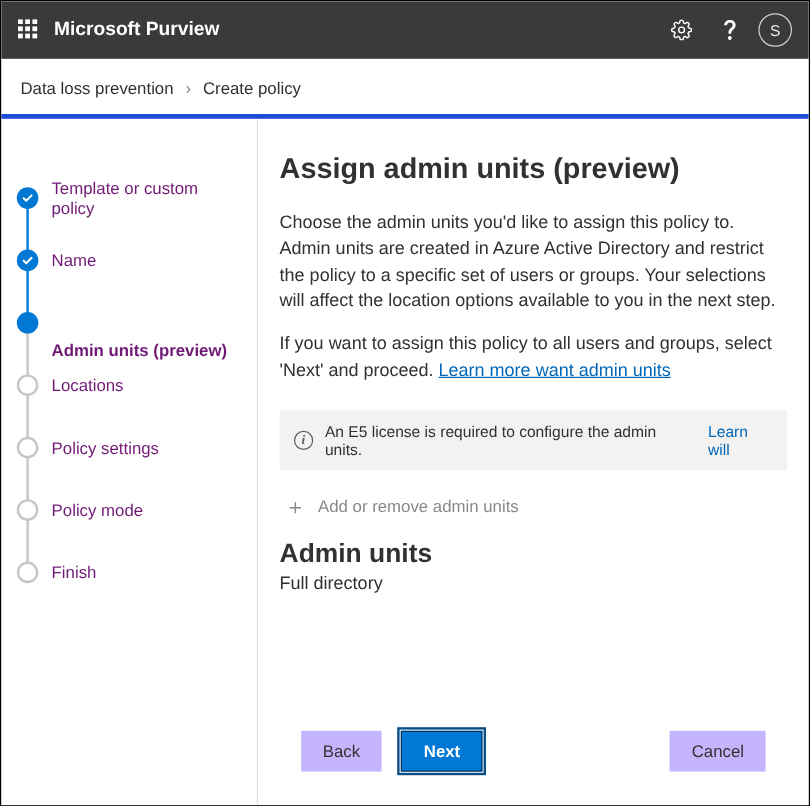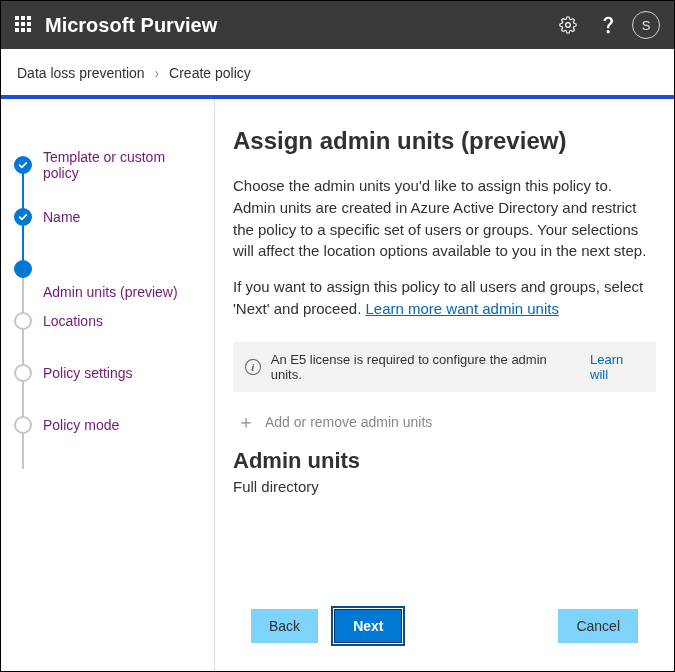--- a/index.html
+++ b/index.html
@@ -3,62 +3,62 @@
 <meta charset="utf-8">
 <style>
   * { box-sizing: border-box; margin: 0; padding: 0; }
   html, body { width: 675px; height: 672px; font-family: "Segoe UI", Arial, sans-serif; color: #323130; background: #fff; }
   .frame { width: 675px; height: 672px; border: 1px solid #000; display: flex; flex-direction: column; overflow: hidden; }
 
   
   .topbar { background: #3b3a39; color: #fff; height: 48px; display: flex; align-items: center; padding: 0 14px; }
   .waffle { width: 18px; height: 18px; display: grid; grid-template-columns: repeat(3,4px); grid-template-rows: repeat(3,4px); gap: 2px; margin-right: 12px; overflow: hidden;}
   .waffle span { background: #fff; width: 4px; height: 4px; }
-  .brand { font-size: 20px; font-weight: 600; flex: 1; }
+  .brand { font-size: 16px; font-weight: 600; flex: 1; }
   .topbar .icon-btn { width: 40px; height: 48px; display: flex; align-items: center; justify-content: center; color: #fff; cursor: pointer; }
   .avatar { width: 28px; height: 28px; border-radius: 50%; border: 1.5px solid #d0d0d0; display: flex; align-items: center; justify-content: center; font-size: 13px; font-weight: 400; color: #e8e8e8; margin-left: 4px; cursor: pointer;}
 
   
   .breadcrumb { padding: 16px 16px 14px; font-size: 14px; color: #323130; border-bottom: 4px solid #1d4ed8;}
   .breadcrumb .sep { color: #888; margin: 0 6px; }
 
   
   .body { flex: 1; display: flex; overflow: hidden; }
   .sidebar { width: 214px; border-right: 1px solid #e1dfdd; padding: 40px 10px 10px 10px; position: relative; }
   .steps { list-style: none; }
   .step { display: flex; align-items: center; padding: 4px 0; position: relative; height: 52px; }
   .step .dot-wrap { width: 24px; display: flex; align-items: center; justify-content: center; position: relative; }
   .step .dot { width: 18px; height: 18px; border-radius: 50%; background: #fff; border: 2px solid #c8c6c4; position: relative; z-index: 2; }
   .step.done .dot, .step.current .dot { background: #0078d4; border-color: #0078d4; }
   .step.done .dot svg { position: absolute; top: 2px; left: 2px; }
   .step .connector { position: absolute; left: 11px; top: 34px; width: 2px; height: 36px; background: #c8c6c4; z-index:1; }
   .step.done .connector { background: #0078d4; }
   .step .label { font-size: 14px; margin-left: 8px; color: #701a75; }
-  .step.current .label { font-weight: 400; margin-top: 45px; }
+  .step.current .label { font-weight: 700; margin-top: 45px; }
 
   
   .content { flex: 1; padding: 28px 18px 10px 18px; overflow: hidden; display: flex; flex-direction: column; justify-content: space-between; }
   h1.page-title { font-size: 24px; font-weight: 700; margin-bottom: 20px; }
   .para { font-size: 15px; line-height: 1.45; color: #323130; margin-bottom: 14px; }
   a.link { color: #0067b8; text-decoration: underline; cursor: pointer; }
 
   .info-banner { background: #f3f2f1; padding: 10px 12px; display: flex; align-items: center; gap: 10px; font-size: 13px; margin: 8px 0 10px; }
   .info-banner .info-ico { width:16px; height:16px; border:1.2px solid #605e5c; border-radius:50%; display:flex; align-items:center; justify-content:center; font-size:11px; font-weight:600; color:#605e5c; font-family: Georgia, serif; font-style: italic;}
   .info-banner .learn { color: #0067b8; cursor: pointer; margin-left: 4px; }
 
   .add-row { display: flex; align-items: center; gap: 10px; padding: 8px 4px 14px; color: #8a8886; font-size: 14px; cursor: default; }
   .add-row .plus { font-size: 18px; font-weight: 300; }
 
   h2.section-title { font-size: 22px; font-weight: 700; margin-top: 0; }
   .section-value { font-size: 15px; margin-top: 4px; }
 
   
   .footer { padding: 14px 18px 18px; display: flex; align-items: center; gap: 16px; }
   .btn { height: 34px; padding: 0 18px; font-size: 14px; border: none; cursor: pointer; font-family: inherit; }
-  .btn.secondary { background: #7dd3fc; color: #323130; }
+  .btn.secondary { background: #c4b5fd; color: #323130; }
   .btn.primary { background: #0078d4; color: #fff; font-weight: 600; outline: 2px solid #0a4e86; outline-offset: 1px; border: 1px solid #03345c;}
   .footer .spacer { flex: 1; }
 </style>
 </head>
 <body>
 <div class="frame">
 
   <div class="topbar">
     <div class="waffle">
       <span></span>
@@ -138,20 +138,26 @@
             <span class="label">Policy settings</span>
             <div class="connector"></div>
           </li>
           <li class="step pending">
             <div class="dot-wrap">
               <div class="dot"></div>
             </div>
             <span class="label">Policy mode</span>
             <div class="connector"></div>
           </li>
+          <li class="step pending">
+            <div class="dot-wrap">
+              <div class="dot"></div>
+            </div>
+            <span class="label">Finish</span>
+          </li>
         </ul>
     </div>
 
     <div class="content">
       <h1 class="page-title">Assign admin units (preview)</h1>
       <p class="para">Choose the admin units you'd like to assign this policy to. Admin units are created in Azure Active Directory and restrict the policy to a specific set of users or groups. Your selections will affect the location options available to you in the next step.</p>
       <p class="para">
         <span>If you want to assign this policy to all users and groups, select 'Next' and proceed. </span><a class="link">Learn more want admin units</a>
       </p>
 

